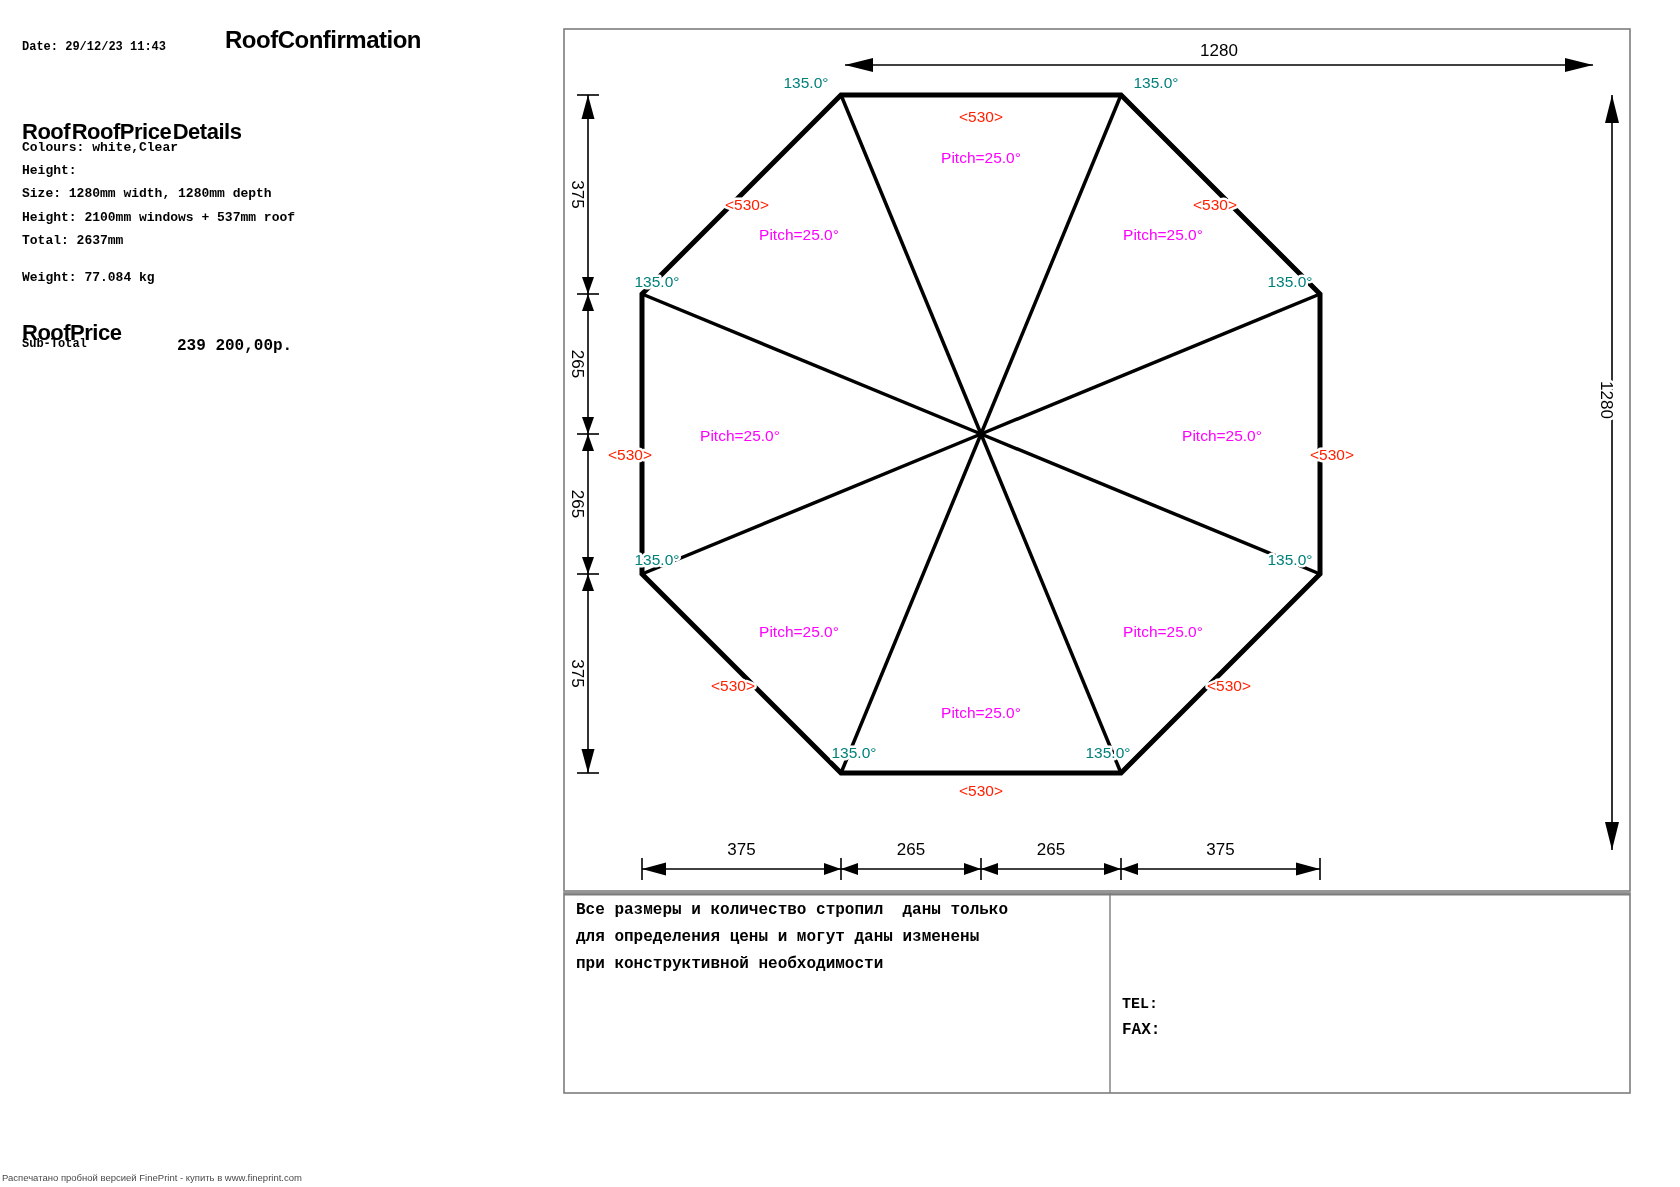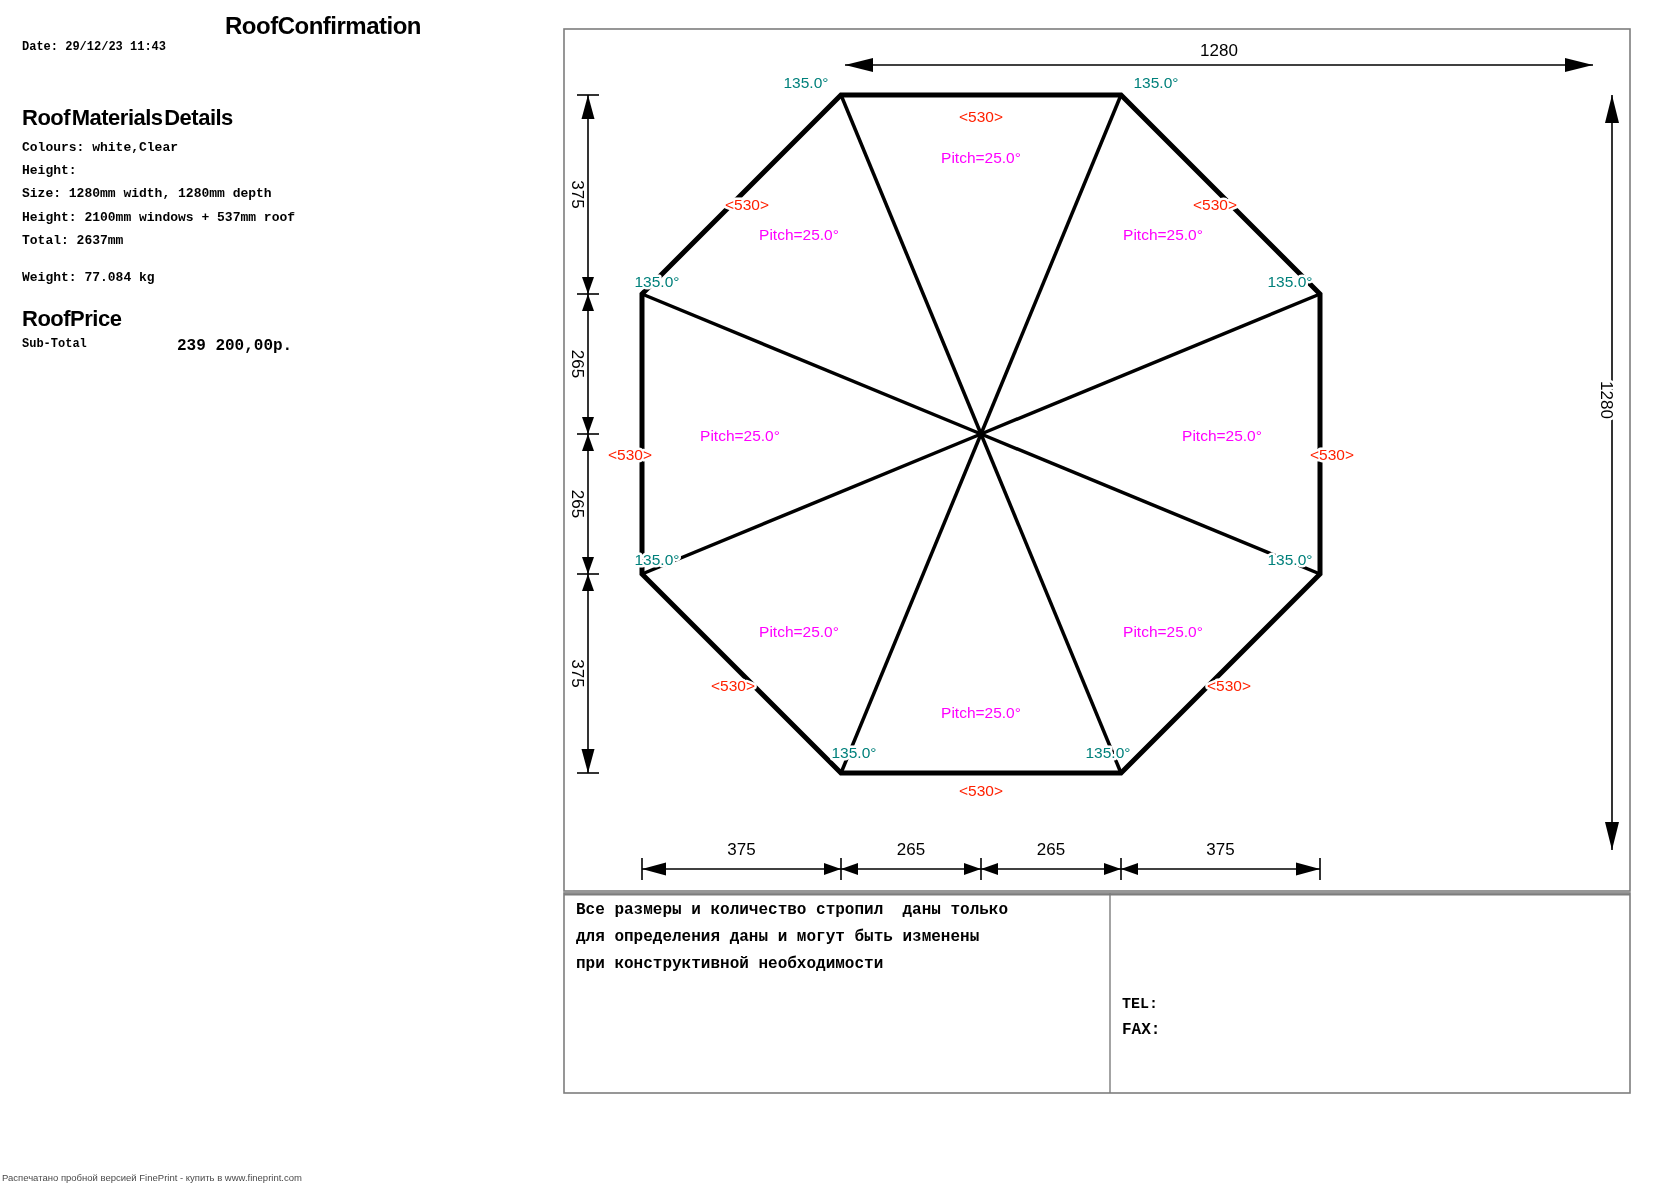--- a/index.html
+++ b/index.html
@@ -1,19 +1,19 @@
 <!DOCTYPE html>
 <html><head>
 <meta charset="utf-8">
 <style>
   html,body{margin:0;padding:0;background:#ffffff;}
   body{width:1680px;height:1187px;position:relative;overflow:hidden;
        font-family:"Liberation Sans","DejaVu Sans",sans-serif;}
   .abs{position:absolute;}
-  .sansb{font-family:"Liberation Sans","DejaVu Sans",sans-serif;font-weight:bold;color:#000;}
+  .sansb{font-family:"Liberation Sans","DejaVu Sans",sans-serif;font-weight:bold;color:#000;margin-top:14px;}
   .mono{font-family:"Liberation Mono","DejaVu Sans Mono",monospace;font-weight:bold;color:#000;white-space:pre;}
   #title{left:143px;top:12px;width:360px;text-align:center;font-size:24px;letter-spacing:-0.5px;}
   #dateline{left:22px;top:40px;font-size:12px;}
   #mat-heading{left:22px;top:105px;font-size:22px;letter-spacing:-0.5px;word-spacing:-4px;}
   .matline{left:22px;font-size:13px;}
   #price-heading{left:22px;top:306px;font-size:22px;letter-spacing:-0.5px;}
   #subtotal-label{left:22px;top:337px;font-size:12px;}
   #subtotal-value{left:177px;top:337px;font-size:16px;text-align:right;}
   .noteline{left:576px;font-size:16px;}
   #tel{left:1122px;top:996px;font-size:15px;}
@@ -21,21 +21,21 @@
   #fineprint{left:2px;top:1172px;font-size:9.5px;color:#4a4a4a;
              font-family:"Liberation Sans","DejaVu Sans",sans-serif;}
   svg text{paint-order:stroke fill;stroke:#ffffff;stroke-width:5px;stroke-linejoin:round;}
 </style>
 </head>
 <body>
 
 <div id="title" class="abs sansb">RoofConfirmation</div>
 <div id="dateline" class="abs mono">Date: 29/12/23 11:43</div>
 
-<div id="mat-heading" class="abs sansb">Roof Materials Details</div>
+<div id="mat-heading" class="abs sansb">Roof RoofPrice Details</div>
 <div class="abs mono matline" style="top:140px">Colours: white,Clear</div>
 <div class="abs mono matline" style="top:163px">Height:</div>
 <div class="abs mono matline" style="top:186px">Size: 1280mm width, 1280mm depth</div>
 <div class="abs mono matline" style="top:210px">Height: 2100mm windows + 537mm roof</div>
 <div class="abs mono matline" style="top:233px">Total: 2637mm</div>
 <div class="abs mono matline" style="top:270px">Weight: 77.084 kg</div>
 
 <div id="price-heading" class="abs sansb">RoofPrice</div>
 <div id="subtotal-label" class="abs mono">Sub-Total</div>
 <div id="subtotal-value" class="abs mono">239 200,00p.</div>
@@ -118,18 +118,18 @@
     <text x="0" y="0" fill="#ff00ff" font-size="15.5" text-anchor="middle" font-family="&quot;Liberation Sans&quot;,&quot;DejaVu Sans&quot;,sans-serif" transform="translate(1163,240)">Pitch=25.0°</text>
     <text x="0" y="0" fill="#ff00ff" font-size="15.5" text-anchor="middle" font-family="&quot;Liberation Sans&quot;,&quot;DejaVu Sans&quot;,sans-serif" transform="translate(1222,441)">Pitch=25.0°</text>
     <text x="0" y="0" fill="#ff00ff" font-size="15.5" text-anchor="middle" font-family="&quot;Liberation Sans&quot;,&quot;DejaVu Sans&quot;,sans-serif" transform="translate(1163,637)">Pitch=25.0°</text>
     <text x="0" y="0" fill="#ff00ff" font-size="15.5" text-anchor="middle" font-family="&quot;Liberation Sans&quot;,&quot;DejaVu Sans&quot;,sans-serif" transform="translate(981,718)">Pitch=25.0°</text>
     <text x="0" y="0" fill="#ff00ff" font-size="15.5" text-anchor="middle" font-family="&quot;Liberation Sans&quot;,&quot;DejaVu Sans&quot;,sans-serif" transform="translate(799,637)">Pitch=25.0°</text>
     <text x="0" y="0" fill="#ff00ff" font-size="15.5" text-anchor="middle" font-family="&quot;Liberation Sans&quot;,&quot;DejaVu Sans&quot;,sans-serif" transform="translate(740,441)">Pitch=25.0°</text>
     <text x="0" y="0" fill="#ff00ff" font-size="15.5" text-anchor="middle" font-family="&quot;Liberation Sans&quot;,&quot;DejaVu Sans&quot;,sans-serif" transform="translate(799,240)">Pitch=25.0°</text>
   </svg>
 
 <div class="abs mono noteline" style="top:901px">Все размеры и количество стропил  даны только</div>
-<div class="abs mono noteline" style="top:928px">для определения даны и могут быть изменены</div>
+<div class="abs mono noteline" style="top:928px">для определения цены и могут даны изменены</div>
 <div class="abs mono noteline" style="top:955px">при конструктивной необходимости</div>
 <div id="tel" class="abs mono">TEL:</div>
 <div id="fax" class="abs mono">FAX:</div>
 
 <div id="fineprint" class="abs">Распечатано пробной версией FinePrint - купить в www.fineprint.com</div>
 
 </body></html>

